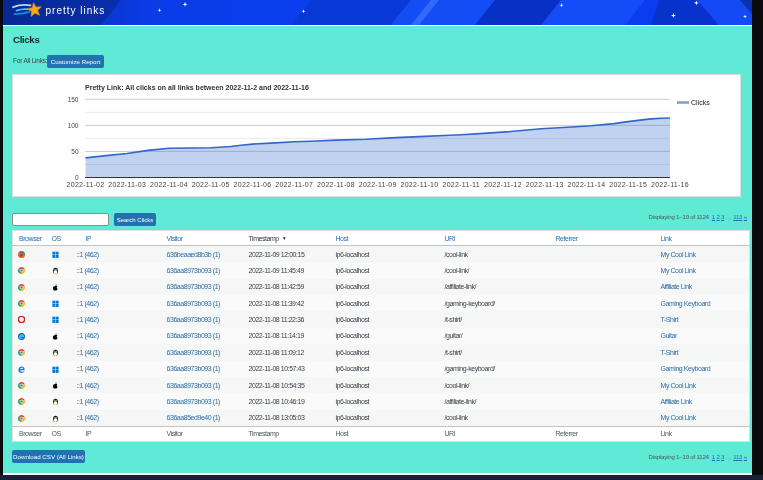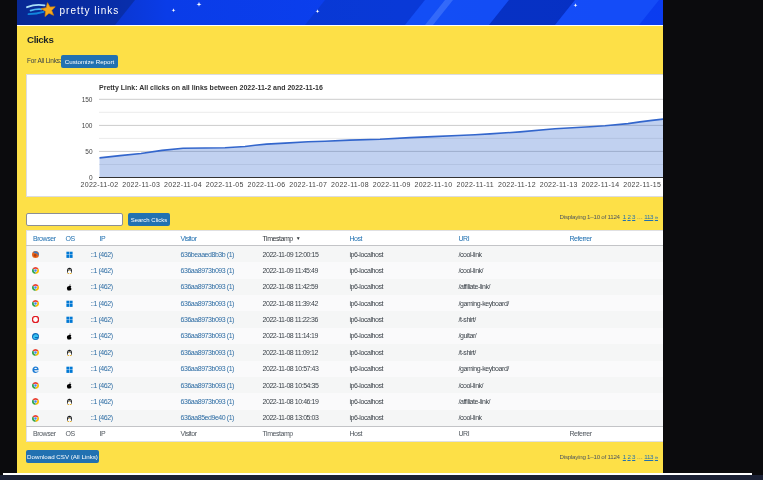--- a/index.html
+++ b/index.html
@@ -1,18 +1,18 @@
 <!DOCTYPE html>
 <html><head>
 <meta charset="utf-8">
 <style>
 html,body{margin:0;padding:0}
 body{width:763px;height:480px;background:#0b0b0d;position:relative;overflow:hidden;
   font-family:"Liberation Sans",sans-serif;}
-#page{position:absolute;left:17px;top:0;width:646px;height:475px;background:#fde047;overflow:hidden}
+#page{position:absolute;left:3px;top:0;width:749px;height:475px;background:#5eead4;overflow:hidden}
 .abs{position:absolute}
 #banner{left:0;top:0;width:749px;height:25px}
 #h1{left:10px;top:34px;font-size:9.7px;color:#1d2327;font-weight:600;letter-spacing:-0.35px}
 #forall{left:10px;top:57px;font-size:6.5px;letter-spacing:-0.2px;color:#3c434a}
 .btn{background:#2271b1;color:#fff;border-radius:2px;display:flex;align-items:center;justify-content:center}
 #custbtn{left:44px;top:55px;width:57px;height:13px;font-size:6.2px;white-space:nowrap}
 #chartcard{left:9px;top:74px;width:729px;height:123px;background:#fff;border:1px solid #dcdcde;box-sizing:border-box}
 #searchinput{left:9px;top:213px;width:97px;height:13px;background:#fff;border:1px solid #8c8f94;border-radius:2px;box-sizing:border-box}
 #searchbtn{left:111px;top:213px;width:42px;height:13px;font-size:6px}
 .paging{font-size:6.2px;letter-spacing:-0.25px;color:#50575e;white-space:nowrap}

